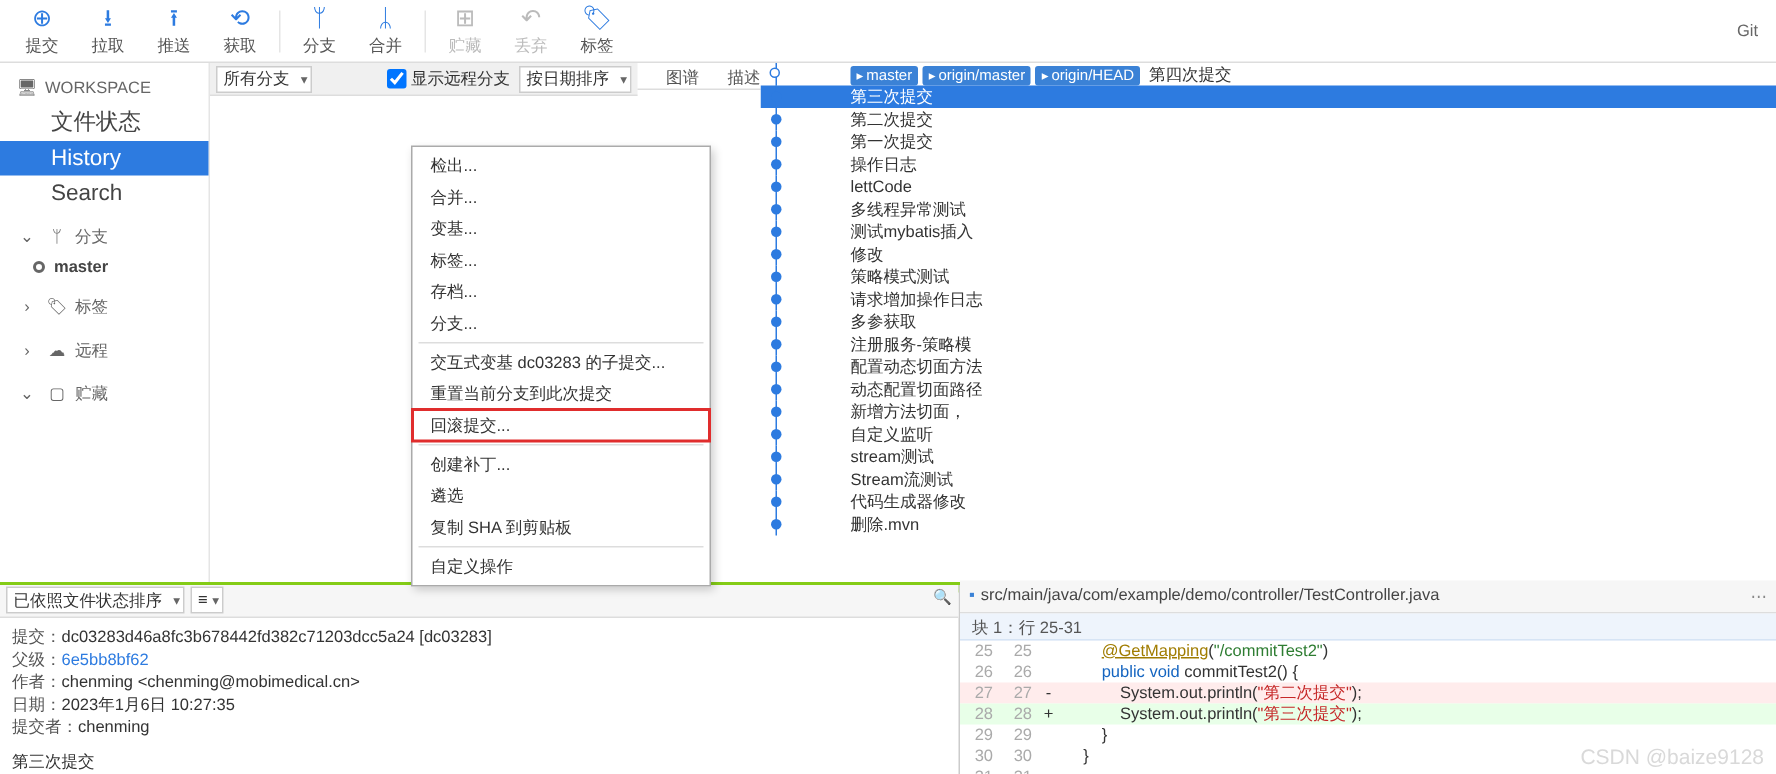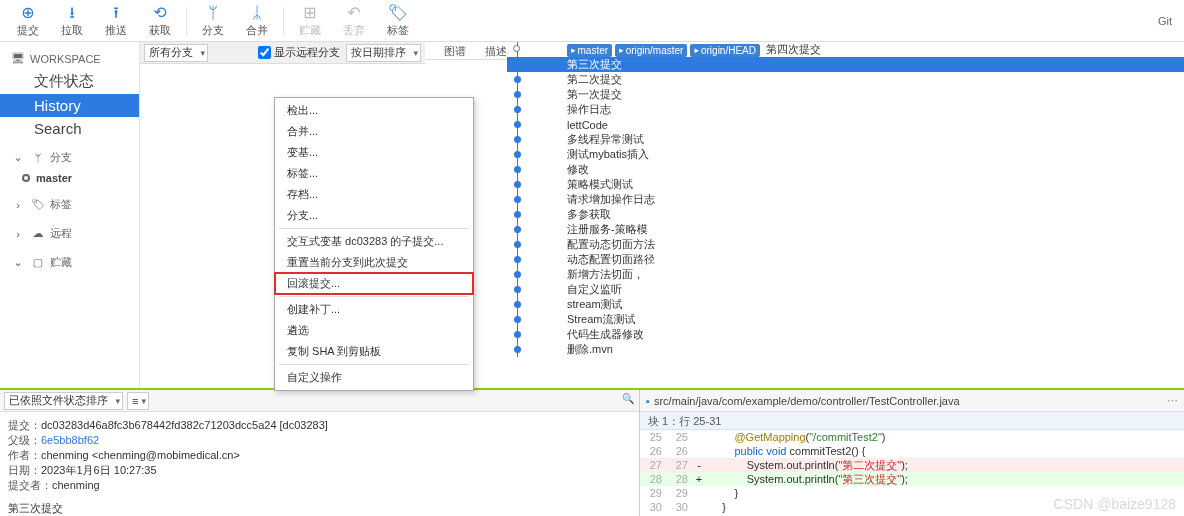--- a/index.html
+++ b/index.html
@@ -53,21 +53,21 @@
 .badge { background: #3b82d6; color: #fff; font-size: 10px; padding: 0 4px; height: 13px; line-height: 13px; border-radius: 2px; display: inline-flex; align-items: center; }
 .badge .bi { font-size: 9px; margin-right: 2px; }
 
 
 .ctxmenu { position: absolute; left: 274px; top: 97px; width: 200px; background: #fff; border: 1px solid #aaa; box-shadow: 2px 2px 6px rgba(0,0,0,0.2); z-index: 50; padding: 2px 0; }
 .ctx-item { padding: 3px 12px; font-size: 11px; cursor: pointer; }
 .ctx-sep { height: 1px; background: #ddd; margin: 2px 4px; }
 .ctx-item.hl { outline: 2px solid #e02d2d; outline-offset: -1px; }
 
 
-.bottom { height: 128px; border-top: 2px solid #84cc16; display: flex; }
+.bottom { height: 128px; border-top: 7px solid #84cc16; display: flex; align-items: center; }
 .bl { width: 640px; border-right: 1px solid #ccc; display: flex; flex-direction: column; }
 .bl-bar { height: 22px; background: #f6f6f6; border-bottom: 1px solid #ddd; display: flex; align-items: center; padding: 0 4px; gap: 4px; }
 .bl-bar .srch { height: 16px; font-size: 10px; color: #999; margin-left: auto; }
 .bl-body { flex: 1; padding: 6px 8px; font-size: 11px; line-height: 15px; overflow: hidden; }
 .bl-body .k { color: #555; }
 .bl-body .hash { color: #2d7be0; }
 .bl-msg { margin-top: 8px; }
 
 .br { flex: 1; display: flex; flex-direction: column; }
 .br-bar { height: 22px; background: #f6f6f6; border-bottom: 1px solid #ddd; display: flex; align-items: center; padding: 0 6px; font-size: 11px; color: #444; }
@@ -75,21 +75,21 @@
 .br-bar .ell { margin-left: auto; color: #888; }
 .hunk { height: 18px; background: #eef4fc; border-bottom: 1px solid #d6e4f5; font-size: 11px; color: #555; padding: 2px 8px; }
 .diff { flex: 1; font-family: Consolas, monospace; font-size: 11px; overflow: hidden; }
 .dln { display: flex; height: 14px; line-height: 14px; }
 .dln .ln { width: 26px; text-align: right; color: #aaa; padding-right: 4px; flex-shrink: 0; }
 .dln .gut { width: 14px; text-align: center; flex-shrink: 0; }
 .dln .code { white-space: pre; flex: 1; padding-left: 4px; }
 .dln.del { background: #ffecec; }
 .dln.add { background: #e8ffe8; }
 .kw-blue { color: #1565c0; }
-.kw-gold { color: #a07c00; }
+.kw-gold { color: #a07c00; text-decoration: underline; }
 .str-green { color: #2e7d32; }
 .str-red { color: #c62828; }
 .watermark { position: absolute; right: 8px; bottom: 4px; font-size: 14px; color: #d9d9d9; pointer-events: none; }
 </style>
 </head>
 <body>
 
 <div class="toolbar">
   <div class="tb-btn blue">
       <span class="tb-ico">⊕</span>

